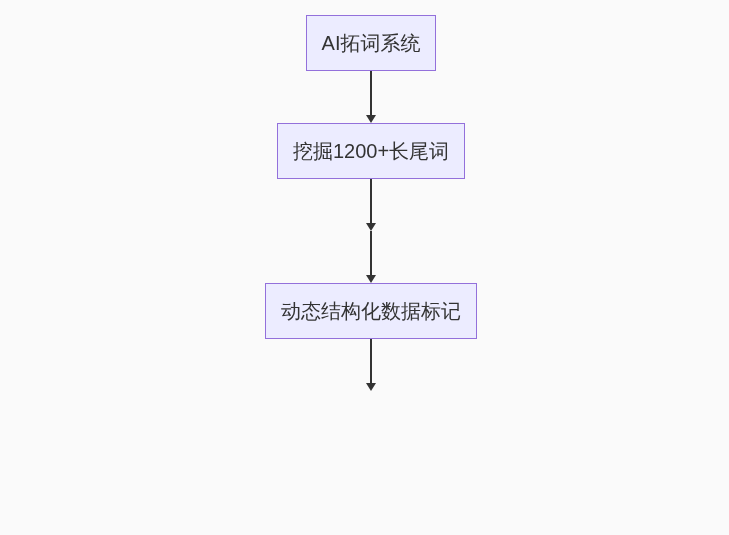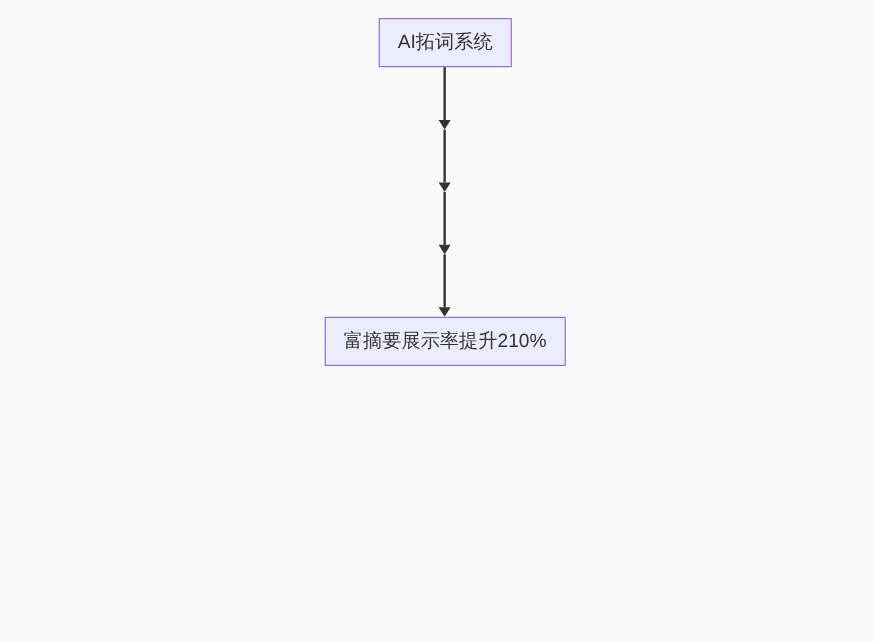--- a/index.html
+++ b/index.html
@@ -24,26 +24,26 @@
   .flow {
     position: absolute;
     left: 371px;
     top: 15px;
     transform: translateX(-50%);
     display: flex;
     flex-direction: column;
     align-items: center;
   }
   .node {
-    height: 41px;
+    height: 56px;
     padding: 0 15px;
     background: var(--node-fill);
     border: 1px solid var(--node-border);
     color: var(--text-color);
-    font-size: 16px;
+    font-size: 20px;
     display: flex;
     align-items: center;
     justify-content: center;
     white-space: nowrap;
   }
   .edge {
     height: 52px;
     display: flex;
     flex-direction: column;
     align-items: center;
@@ -66,34 +66,35 @@
 <div class="stage">
   <div class="flow">
 
     <div class="node">AI拓词系统</div>
 
     <div class="edge">
       <div class="edge-line"></div>
       <div class="edge-head"></div>
     </div>
 
+    <div class="node">挖掘1200+长尾词</div>
 
     <div class="edge">
       <div class="edge-line"></div>
       <div class="edge-head"></div>
     </div>
 
 
     <div class="edge">
       <div class="edge-line"></div>
       <div class="edge-head"></div>
     </div>
 
+    <div class="node">动态结构化数据标记</div>
 
     <div class="edge">
       <div class="edge-line"></div>
       <div class="edge-head"></div>
     </div>
 
-    <div class="node">富摘要展示率提升210%</div>
 
   </div>
 </div>
 
 </body></html>

